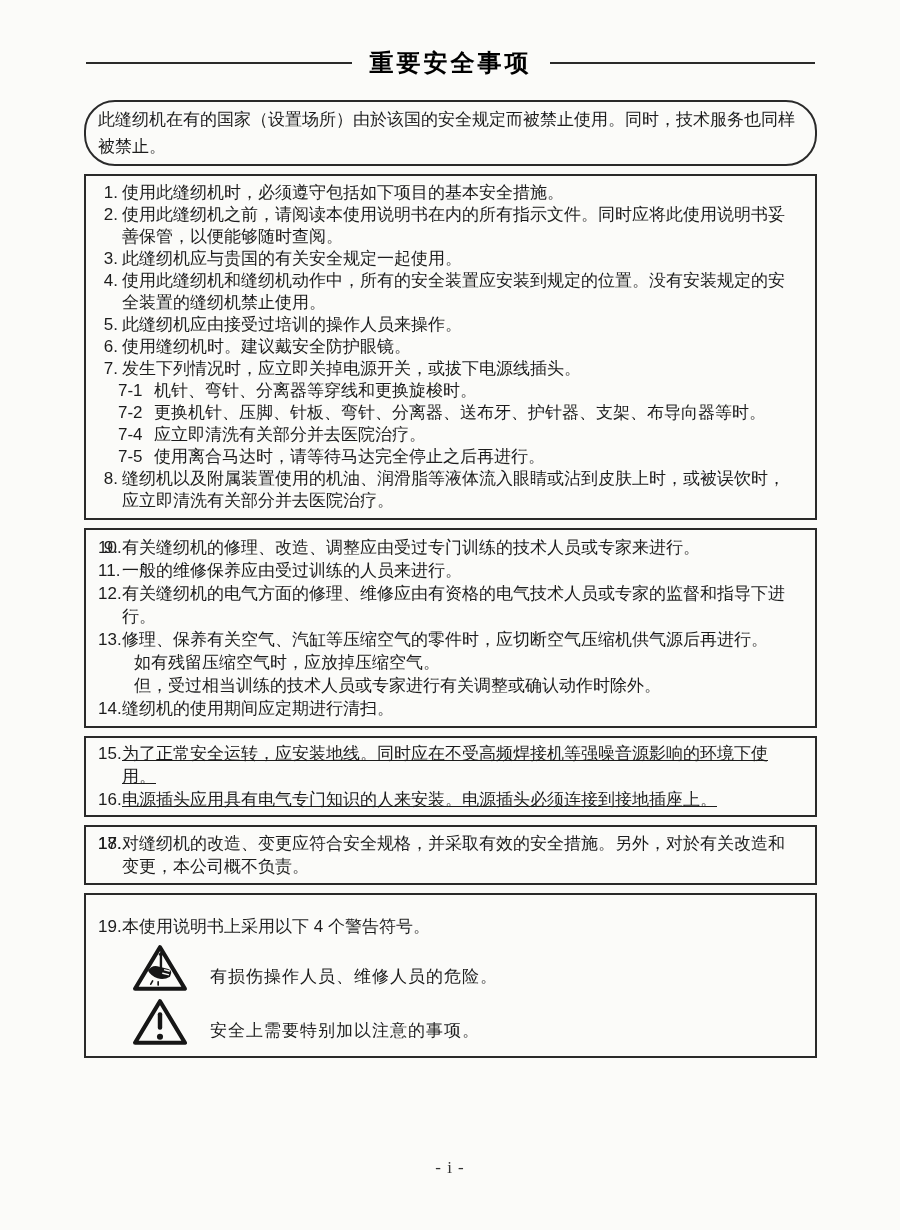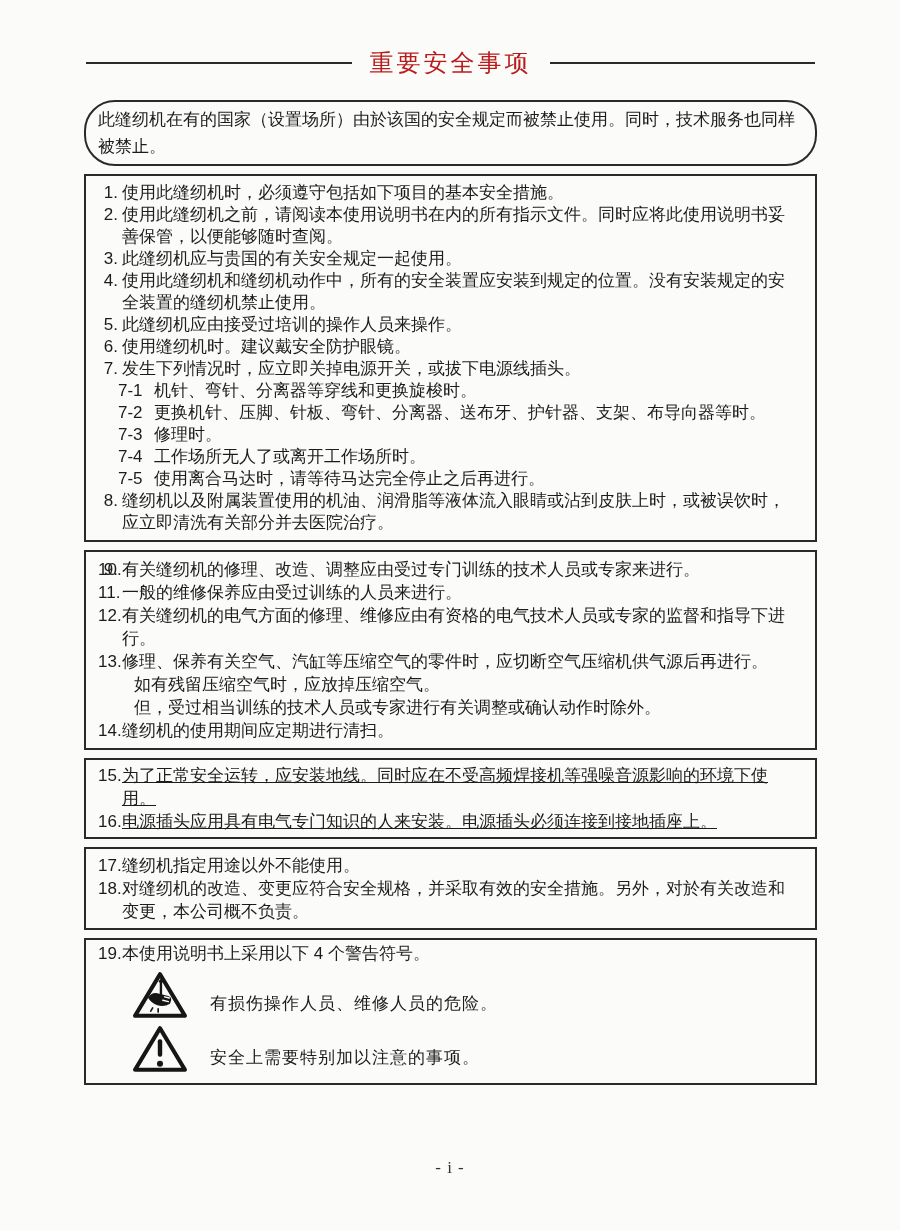--- a/index.html
+++ b/index.html
@@ -14,38 +14,38 @@
   .page { position:absolute; inset:0; }
   .content { position:absolute; left:84px; top:46px; width:733px; }
 
   
   .title-row {
     display:flex; align-items:center; gap:18px;
     height:34px; margin:0 2px 20px 2px;
   }
   .title-rule { flex:1; height:2px; background:#2a2a2a; }
   .page-title {
-    font-size:24px; font-weight:normal; letter-spacing:3px;
-    white-space:nowrap; color:#b91c1c;
+    font-size:24px; font-weight:bold; letter-spacing:3px;
+    white-space:nowrap; color:#000000;
   }
 
   
   .box {
     border:2px solid #2a2a2a;
     background:transparent;
     margin-bottom:8px;
     padding:6px 14px 6px 12px;
     font-size:17px;
     line-height:22px;
   }
   .box.notice { line-height:27px; padding-top:4px; padding-bottom:4px;border-radius:31px; }
   .box.service, .box.power, .box.usage, .box.symbols { line-height:23px; }
   .box.power { padding-top:4px; padding-bottom:4px;text-decoration:underline; }
   .box.usage { padding-top:5px; padding-bottom:5px; }
-  .box.symbols { padding-top:2px; padding-bottom:10px; }
+  .box.symbols { padding-top:20px; padding-bottom:10px; }
 
   .item { position:relative; padding-left:24px; }
   .item > .num {
     position:absolute; left:0; top:0; width:20px;
     text-align:right; white-space:nowrap;
   }
   .item.sub { padding-left:56px; }
   .item.sub > .num { left:20px; width:32px; text-align:left; }
   .item.cont { padding-left:36px; }
 
@@ -112,26 +112,22 @@
       </div>
       <div class="item sub">
         <span class="num">7-1</span>
         <span class="txt">机针、弯针、分离器等穿线和更换旋梭时。</span>
       </div>
       <div class="item sub">
         <span class="num">7-2</span>
         <span class="txt">更换机针、压脚、针板、弯针、分离器、送布牙、护针器、支架、布导向器等时。</span>
       </div>
       <div class="item sub">
-        <span class="num">7-3</span>
-        <span class="txt">修理时。</span>
-      </div>
-      <div class="item sub">
         <span class="num">7-4</span>
-        <span class="txt">工作场所无人了或离开工作场所时。</span>
+        <span class="txt">应立即清洗有关部分并去医院治疗。</span>
       </div>
       <div class="item sub">
         <span class="num">7-5</span>
         <span class="txt">使用离合马达时，请等待马达完全停止之后再进行。</span>
       </div>
       <div class="item">
         <span class="num">8.</span>
         <span class="txt">缝纫机以及附属装置使用的机油、润滑脂等液体流入眼睛或沾到皮肤上时，或被误饮时，应立即清洗有关部分并去医院治疗。</span>
       </div>
     </div>
@@ -175,21 +171,20 @@
       </div>
       <div class="item">
         <span class="num">16.</span>
         <span class="txt">电源插头应用具有电气专门知识的人来安装。电源插头必须连接到接地插座上。</span>
       </div>
     </div>
 
     <div class="box usage">
       <div class="item">
         <span class="num">17.</span>
-        <span class="txt">缝纫机指定用途以外不能使用。</span>
       </div>
       <div class="item">
         <span class="num">18.</span>
         <span class="txt">对缝纫机的改造、变更应符合安全规格，并采取有效的安全措施。另外，对於有关改造和变更，本公司概不负责。</span>
       </div>
     </div>
 
     <div class="box symbols">
       <div class="item">
         <span class="num">19.</span>

